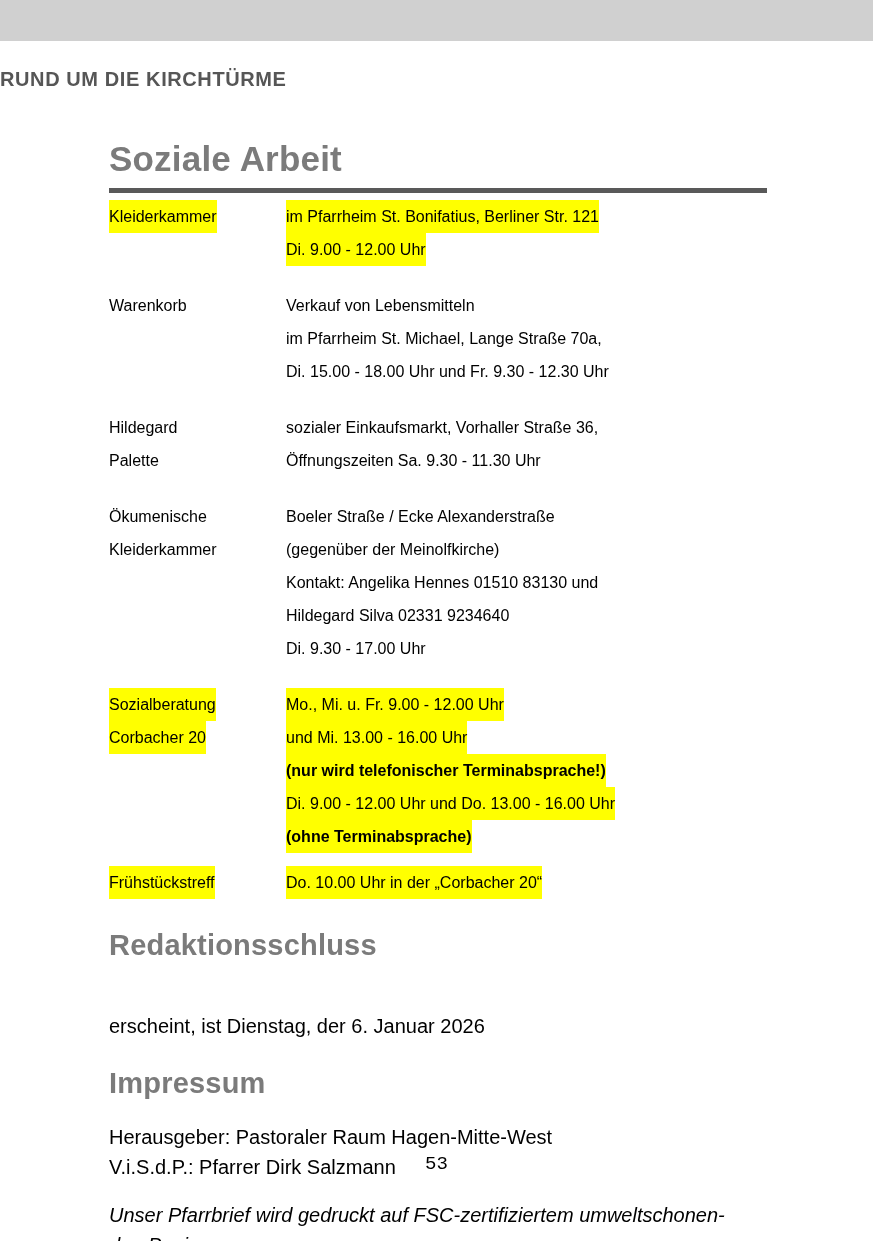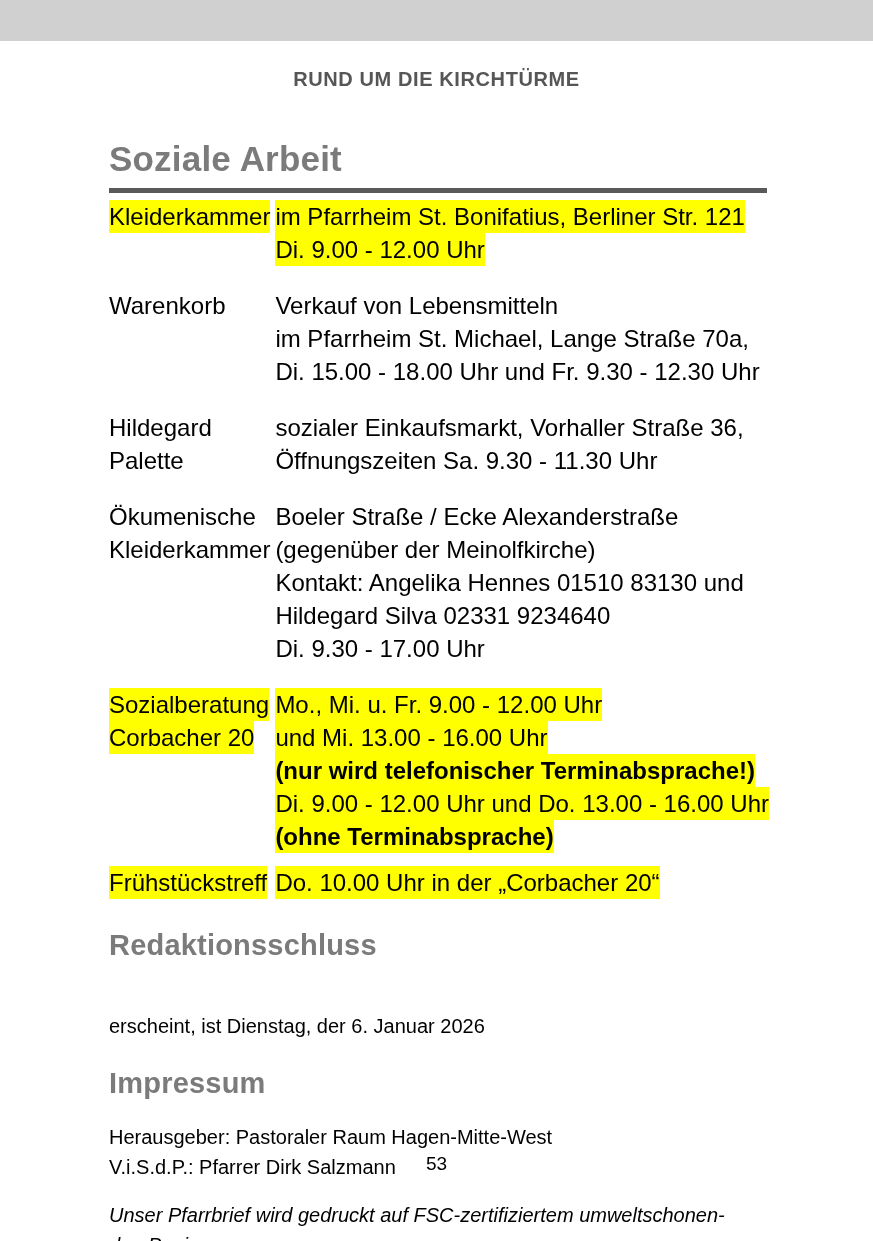--- a/index.html
+++ b/index.html
@@ -26,21 +26,21 @@
     height: 41px;
     background: #d0d0d0;
   }
 
   
   .running-header {
     position: absolute;
     top: 68px;
     left: 0;
     width: 873px;
-    text-align: center;
+    text-align: left;
     font-size: 20px;
     font-weight: bold;
     letter-spacing: 0.6px;
     color: #565656;
   }
 
   
   .content {
     position: absolute;
     top: 139px;
@@ -83,21 +83,21 @@
     vertical-align: top;
     padding: 0;
   }
   .col-label {
     width: 177px;
   }
   .col-body {
     width: 483px;
   }
   .line {
-    font-size: 24px;
+    font-size: 16px;
     line-height: 33px;
     white-space: pre;
     color: #000000;
   }
   .line.bold { font-weight: bold; }
   .line.empty { color: transparent; }
   .hl-block {
     display: inline-block;
     background: #ffff00;
   }
@@ -120,20 +120,21 @@
 
   
   .page-number {
     position: absolute;
     top: 1153px;
     left: 0;
     width: 873px;
     text-align: center;
     font-size: 19px;
     color: #000000;
+    font-family: Liberation Mono, monospace;
   }
 </style>
 </head>
 <body>
 
 <div class="top-band"></div>
 
 <div class="running-header">RUND UM DIE KIRCHTÜRME</div>
 
 <div class="content">

